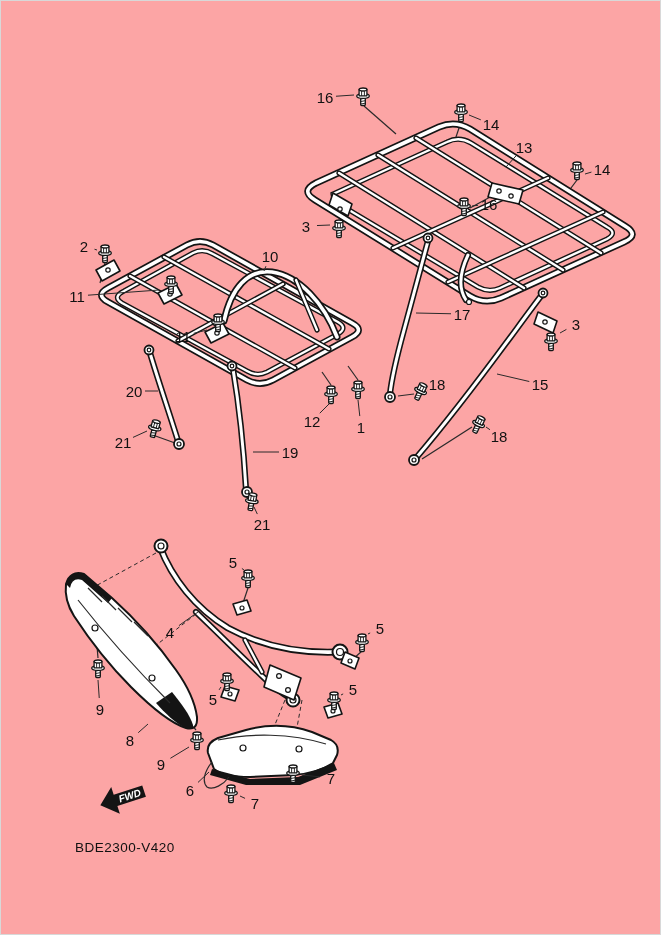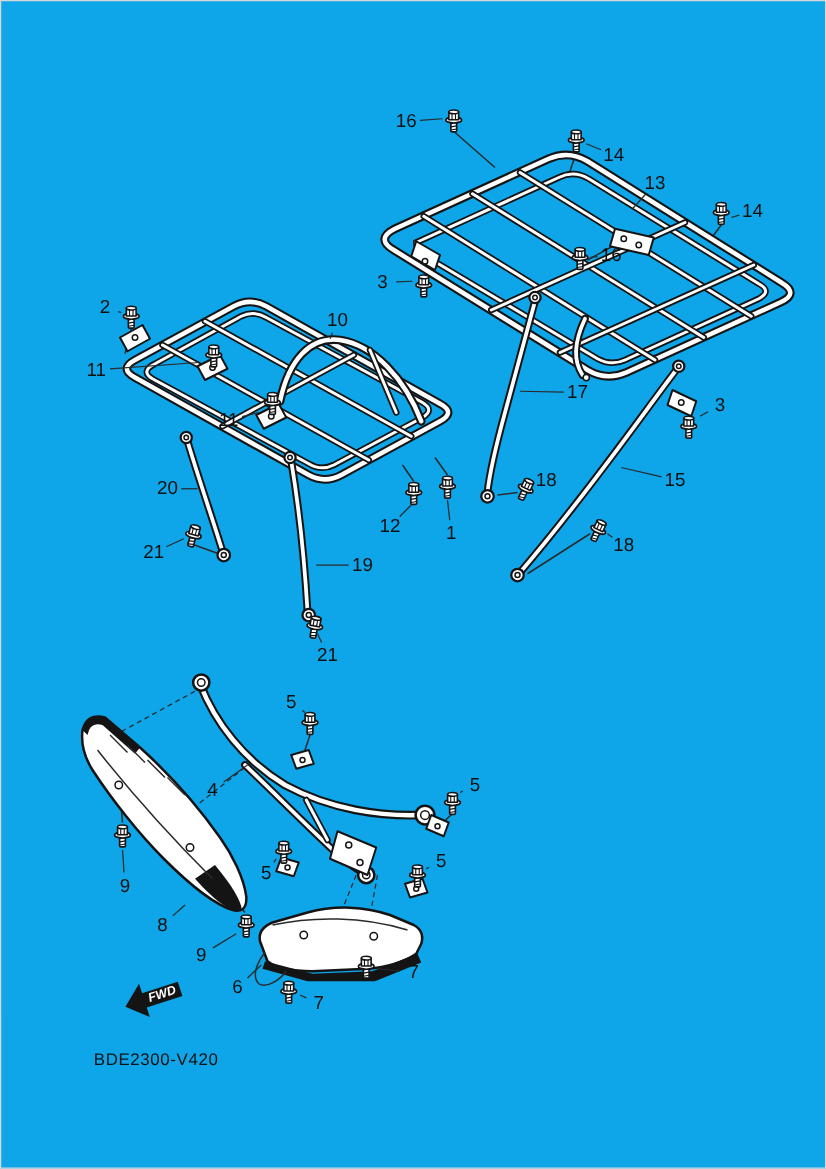--- a/index.html
+++ b/index.html
@@ -1,16 +1,16 @@
 <!DOCTYPE html>
 <html><head>
 <meta charset="utf-8">
 <style>
   html,body{margin:0;padding:0;background:#ffffff;}
-  .page{position:relative;width:661px;height:935px;background:#0ea5e9;box-shadow:inset 0 0 0 1px #d8d8d8;font-family:"Liberation Sans",sans-serif;}
+  .page{position:relative;width:661px;height:935px;background:#fca5a5;box-shadow:inset 0 0 0 1px #d8d8d8;font-family:"Liberation Sans",sans-serif;}
   svg{display:block;}
   
   .to{fill:none;stroke:#141414;stroke-width:7;stroke-linecap:round;stroke-linejoin:round}
   .ti{fill:none;stroke:#ffffff;stroke-width:3.6;stroke-linecap:round;stroke-linejoin:round}
   .bo{fill:none;stroke:#141414;stroke-width:5.2;stroke-linecap:round}
   .bi{fill:none;stroke:#ffffff;stroke-width:2.4;stroke-linecap:round}
   .so{fill:none;stroke:#141414;stroke-width:6.2;stroke-linecap:round}
   .si{fill:none;stroke:#ffffff;stroke-width:3;stroke-linecap:round}
   .thin{fill:none;stroke:#2a2a2a;stroke-width:1.2}
   .dash{fill:none;stroke:#2a2a2a;stroke-width:1;stroke-dasharray:4 3}

